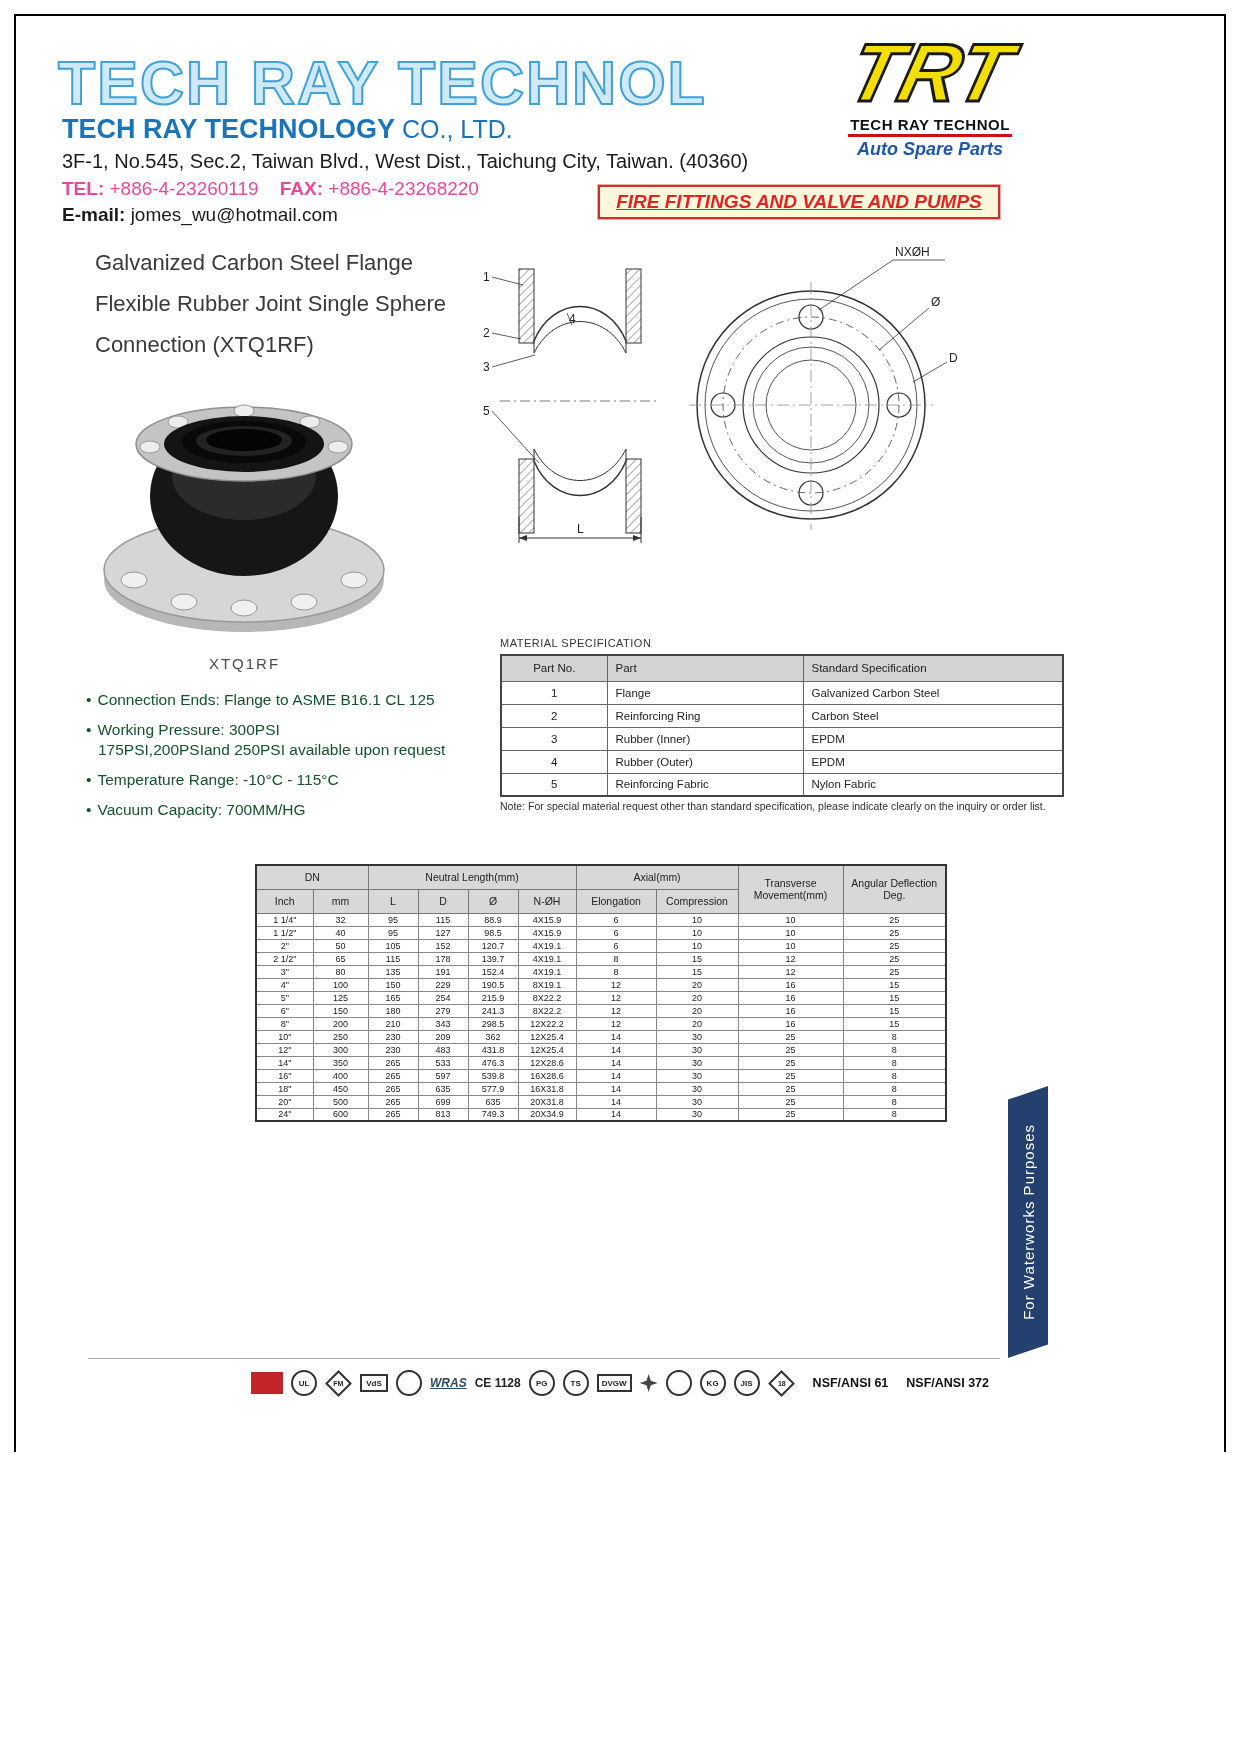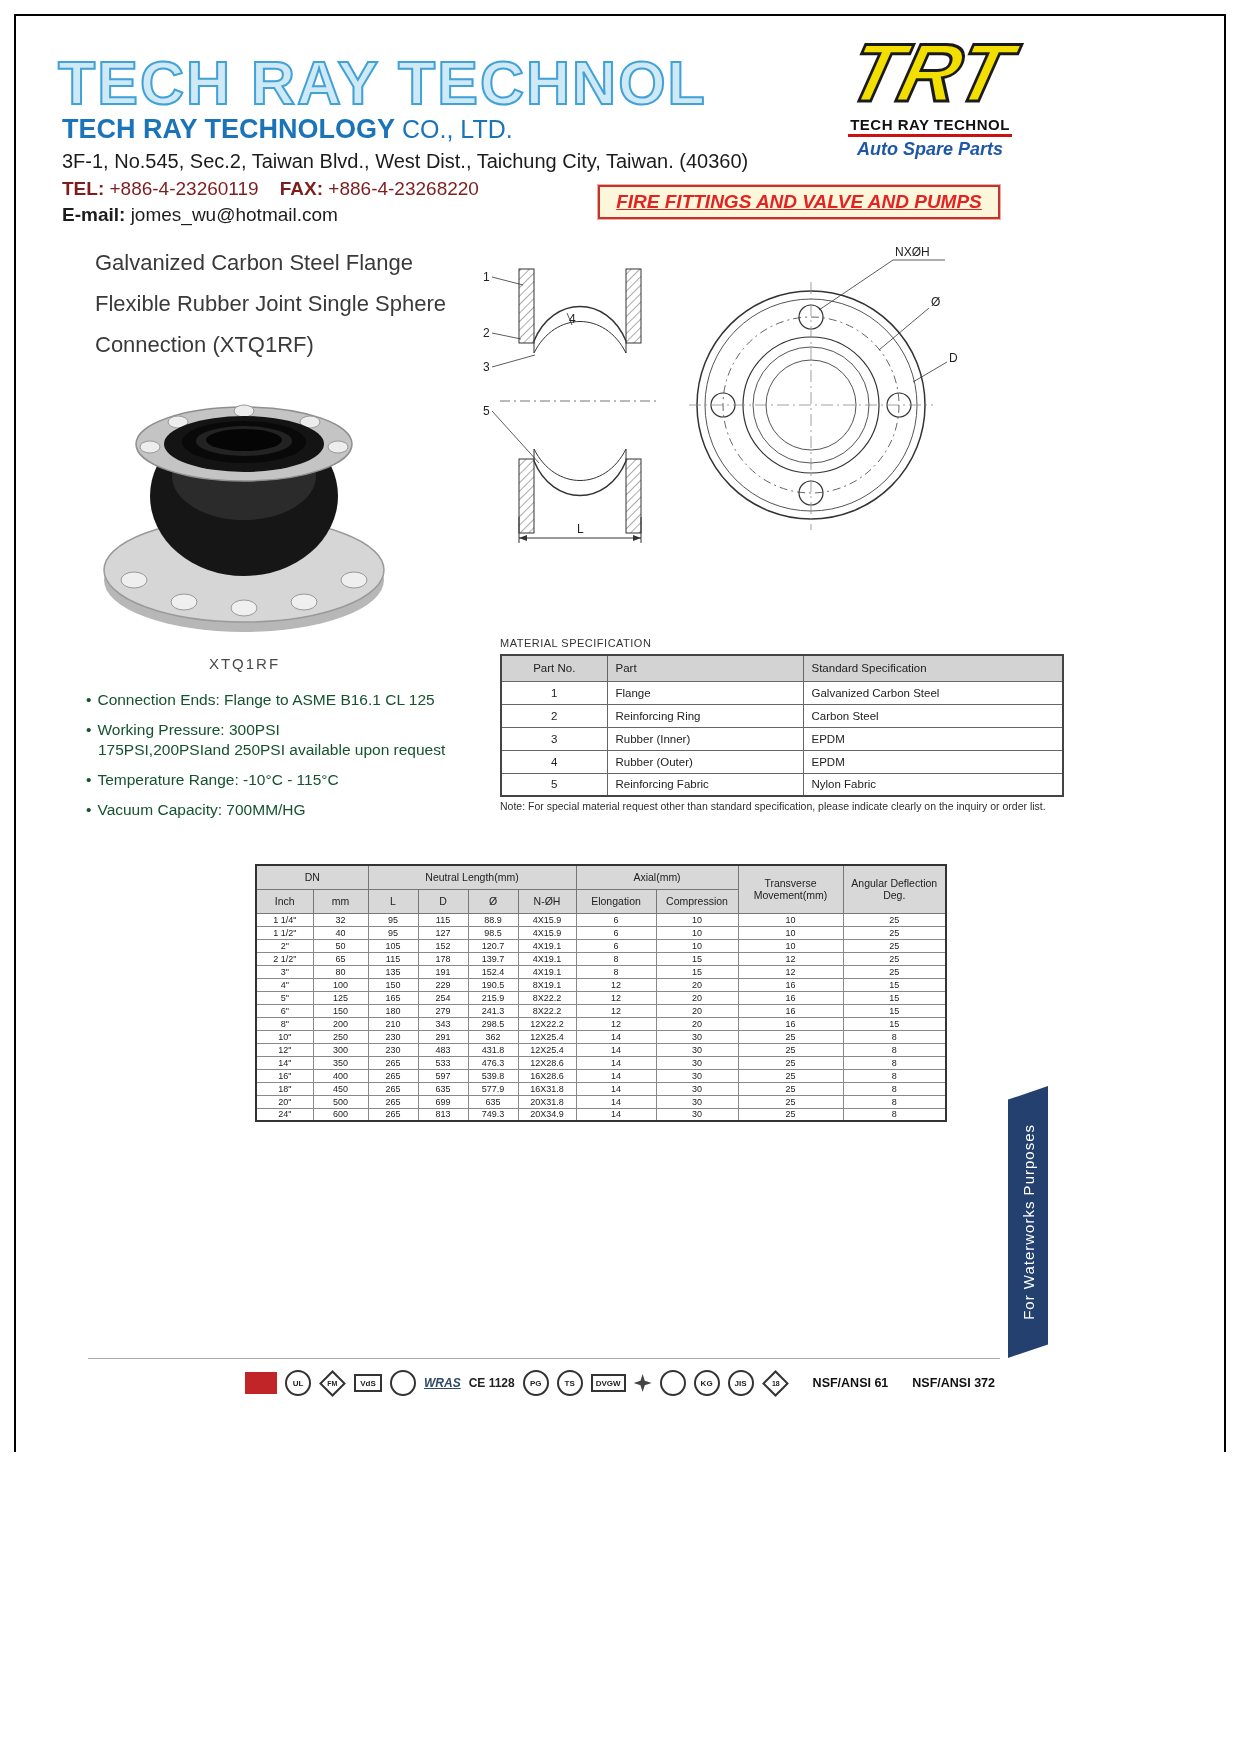--- a/index.html
+++ b/index.html
@@ -9,21 +9,21 @@
   .frame { position:absolute; left:14px; top:14px; width:1212px; height:1726px; border:2px solid #000; }
 
   
   .logo-outline { position:absolute; left:58px; top:48px; font-size:61px; font-weight:bold;
     letter-spacing:2px; color:#cfe9f7; -webkit-text-stroke:2px #41a2d8;
     text-shadow:0 0 1px #41a2d8; white-space:nowrap; }
   .company-line { position:absolute; left:62px; top:114px; font-size:27px; color:#1b74b8; white-space:nowrap; }
   .company-line b { font-weight:bold; }
   .company-suffix { font-weight:normal; font-size:25px; }
   .address-line { position:absolute; left:62px; top:150px; font-size:20px; color:#1c1c1c; white-space:nowrap; }
-  .tel-line { position:absolute; left:62px; top:178px; font-size:19px; color:#7f1d1d; }
+  .tel-line { position:absolute; left:62px; top:178px; font-size:19px; color:#ec4899; }
   .tel-line b, .email-line b { font-weight:bold; }
   .email-line { position:absolute; left:62px; top:204px; font-size:19px; color:#1c1c1c; }
 
   .trt { position:absolute; left:820px; top:30px; width:220px; text-align:center; }
   .trt-letters { font-size:82px; font-weight:bold; font-style:italic; color:#f2df00;
     -webkit-text-stroke:3px #1a1a1a; transform:skewX(-14deg); line-height:1.05; }
   .trt-name { display:inline-block; font-size:15px; font-weight:bold; color:#111;
     border-bottom:3px solid #cc1111; padding:0 2px 1px 2px; letter-spacing:0.5px; white-space:nowrap; }
   .trt-tag { font-size:18px; font-weight:bold; font-style:italic; color:#1f57a8; margin-top:2px; white-space:nowrap; }
 
@@ -83,21 +83,21 @@
     font-weight:bold; color:#222; flex:none; }
   .shape-circle { width:26px; height:26px; border:2px solid #333; border-radius:50%; }
   .shape-diamond { width:19px; height:19px; border:2px solid #333; transform:rotate(45deg); margin:0 4px; }
   .shape-diamond span { transform:rotate(-45deg); font-size:7px; }
   .shape-box { min-width:28px; height:18px; border:2px solid #333; padding:0 3px; }
   .shape-redbox { width:32px; height:22px; background:#c22527; color:#fff; font-size:7px; }
   .shape-italic { font-style:italic; font-size:12px; text-decoration:underline; color:#2d4a66; }
   .shape-plain { font-size:12px; }
   .shape-mark { width:18px; height:18px; background:#444;
     clip-path:polygon(50% 0,62% 38%,100% 50%,62% 62%,50% 100%,38% 62%,0 50%,38% 38%); }
-  .nsf { font-size:12.5px; font-weight:bold; color:#111; margin-left:16px; white-space:nowrap; }
+  .nsf { font-size:12.5px; font-weight:bold; color:#111; margin-left:10px; white-space:nowrap; }
   .page-number { position:absolute; left:0; top:1462px; width:1140px; text-align:center;
     font-size:21px; color:#222; letter-spacing:6px; }
 </style>
 </head>
 <body>
 
 <div class="page">
   <div class="frame"></div>
 
   <div class="logo-outline">TECH RAY TECHNOL</div>
@@ -396,21 +396,21 @@
           <td>12X22.2</td>
           <td>12</td>
           <td>20</td>
           <td>16</td>
           <td>15</td>
         </tr>
         <tr>
           <td>10"</td>
           <td>250</td>
           <td>230</td>
-          <td>291</td>
+          <td>209</td>
           <td>362</td>
           <td>12X25.4</td>
           <td>14</td>
           <td>30</td>
           <td>25</td>
           <td>8</td>
         </tr>
         <tr>
           <td>12"</td>
           <td>300</td>

